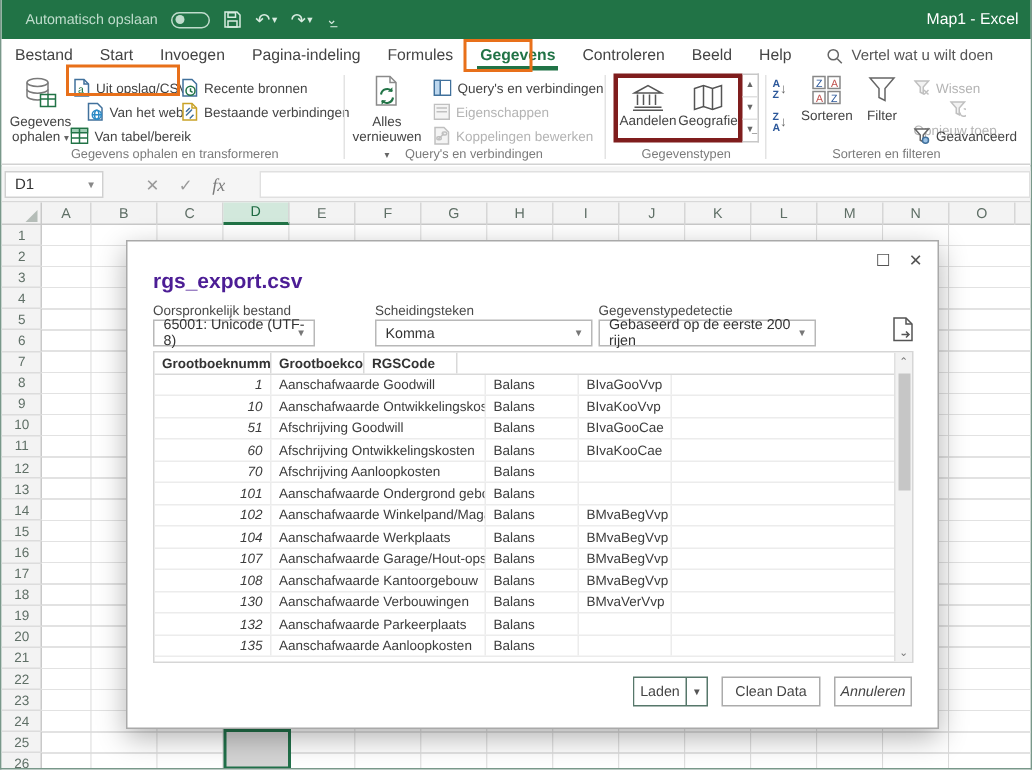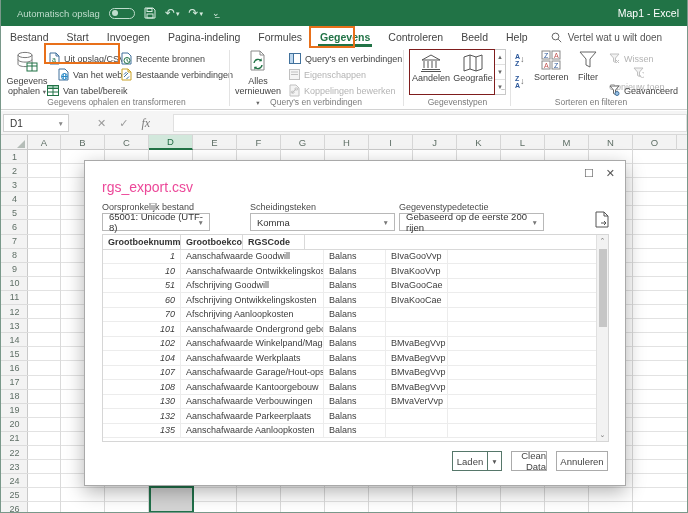--- a/index.html
+++ b/index.html
@@ -31,21 +31,21 @@
   
   .ribbon { position:absolute; left:0; top:48px; width:688px; height:62px; background:#fff;
             border-bottom:1px solid #d2d2d2; }
   .group-label { position:absolute; top:49px; font-size:8.5px; color:#7a7a7a; text-align:center; }
   .gdiv { position:absolute; top:2px; height:56px; width:1px; background:#e3e3e3; }
   .bigbtn { position:absolute; top:0; text-align:center; font-size:9px; color:#444; line-height:1.15; }
   .bigbtn .bicon { display:flex; justify-content:center; margin:2px 0 2px; }
   .smallbtn { position:absolute; display:flex; align-items:center; gap:4px; font-size:9px; color:#444; height:15px; }
   .smallbtn.disabled, .bigbtn.disabled { color:#b4b4b4; }
   .caret { font-size:6.5px; color:#666; }
-  .gallery { position:absolute; left:408px; top:1px; width:86px; height:46px; border:1px solid #7f1d1d; background:#fff; display:flex; }
+  .gallery { position:absolute; left:408px; top:1px; width:86px; height:46px; border:3px solid #7f1d1d; background:#fff; display:flex; }
   .gal-item { width:42px; text-align:center; font-size:9px; color:#444; padding-top:3px; }
   .gal-strip { position:absolute; left:494px; top:1px; width:11px; height:46px; border:1px solid #c8c8c8; border-left:none;
                display:flex; flex-direction:column; }
   .gal-strip div { flex:1; display:flex; align-items:center; justify-content:center; font-size:6px; color:#666; border-bottom:1px solid #e0e0e0; }
   .gal-strip div:last-child { border-bottom:none; }
   .azicon { font-size:7px; font-weight:bold; line-height:1; display:flex; align-items:center; }
   .azicon .letters { display:flex; flex-direction:column; color:#2b579a; }
   .azicon .arr { color:#666; font-size:9px; }
 
   
@@ -74,21 +74,21 @@
       repeating-linear-gradient(to right, transparent 0 43px, #dadada 43px 44px),
       repeating-linear-gradient(to bottom, transparent 0 13.1px, #e2e2e2 13.1px 14.1px);
     background-position:-11px 0; }
   .active-cell-artifact { position:absolute; left:148px; top:486px; width:45px; height:27px;
       background:#d4d4d4; border:2px solid #21714a; }
 
   
   .dialog { position:absolute; left:83px; top:160px; width:542px; height:326px; background:#fff;
             border:1px solid #a9a9a9; box-shadow:0 6px 18px rgba(0,0,0,.3); z-index:20; }
   .dlg-controls { position:absolute; right:10px; top:6px; display:flex; gap:12px; color:#555; font-size:11px; }
-  .dlg-title { position:absolute; left:17px; top:18px; font-size:14px; color:#ec4899; }
+  .dlg-title { position:absolute; left:17px; top:18px; font-size:14px; color:#4c1d95;font-weight:bold; }
   .fld-label { position:absolute; top:41px; font-size:9px; color:#4a4a4a; }
   .combo { position:absolute; top:52px; height:18px; background:#fff; border:1px solid #b8b8b8;
            display:flex; align-items:center; padding-left:6px; font-size:9.5px; color:#333; }
   .combo .cb-caret { position:absolute; right:5px; font-size:6.5px; color:#777; }
   .doc-ic { position:absolute; right:16px; top:50px; color:#555; }
 
   .pq { position:absolute; left:17px; top:73px; width:507px; height:208px; border:1px solid #d6d6d6; overflow:hidden; }
   .pq-scroll { position:absolute; right:0; top:0; width:12px; height:100%; background:#f2f2f2; border-left:1px solid #e0e0e0;
                display:flex; flex-direction:column; align-items:center; font-size:7px; color:#777; }
   .pq-thumb { position:absolute; left:2px; top:14px; width:8px; height:78px; background:#c6c6c6; }
@@ -99,36 +99,36 @@
   .pq-cell { height:100%; border-right:1px solid #ececec; padding:1.5px 5px 0; font-size:9px; color:#3d3d3d;
              white-space:nowrap; overflow:hidden; }
   .pq-row.head .pq-cell { border-right:1px solid #d9d9d9; color:#333; }
   .c0 { width:78px; text-align:right; font-style:italic; }
   .pq-row.head .c0 { font-style:normal; text-align:left; }
   .c1 { width:143px; } .c2 { width:62px; } .c3 { width:62px; }
 
   .dlg-btns { position:absolute; right:17px; bottom:14px; display:flex; gap:9px; }
   .btn { height:20px; background:#fff; border:1px solid #ababab; font-size:9.5px; color:#444;
          display:flex; align-items:center; justify-content:center; }
-  .btn-clean { width:36px;text-align:right; } .btn-cancel { width:52px; }
+  .btn-clean { width:66px;text-align:right; } .btn-cancel { width:52px;font-style:italic; }
   .split { display:flex; border:1px solid #56776a; }
   .split .btn-load { width:34px; border:none; height:18px; }
   .split .btn-load-dd { width:14px; border:none; border-left:1px solid #56776a; height:18px; font-size:6.5px; color:#555;
                         display:flex; align-items:center; justify-content:center; }
 
   svg { display:block; }
 </style>
 </head>
 <body>
 
 <div id="app">
 
   <div class="titlebar">
     <div class="qat">
-      <span class="autosave-label">Automatisch opslag</span>
+      <span class="autosave-label">Automatisch opslaan</span>
       <span class="toggle">
           <span class="knob"></span>
         </span>
       <span class="tb-ic">
         <svg width="12" height="12" viewBox="0 0 12 12">
             <path d="M1 1h8l2 2v8H1z" fill="none" stroke="#d9ece1"></path>
             <rect x="3" y="1.5" width="5" height="3" fill="none" stroke="#d9ece1"></rect>
             <rect x="3" y="7" width="6" height="4" fill="none" stroke="#d9ece1"></rect>
           </svg>
       </span>

